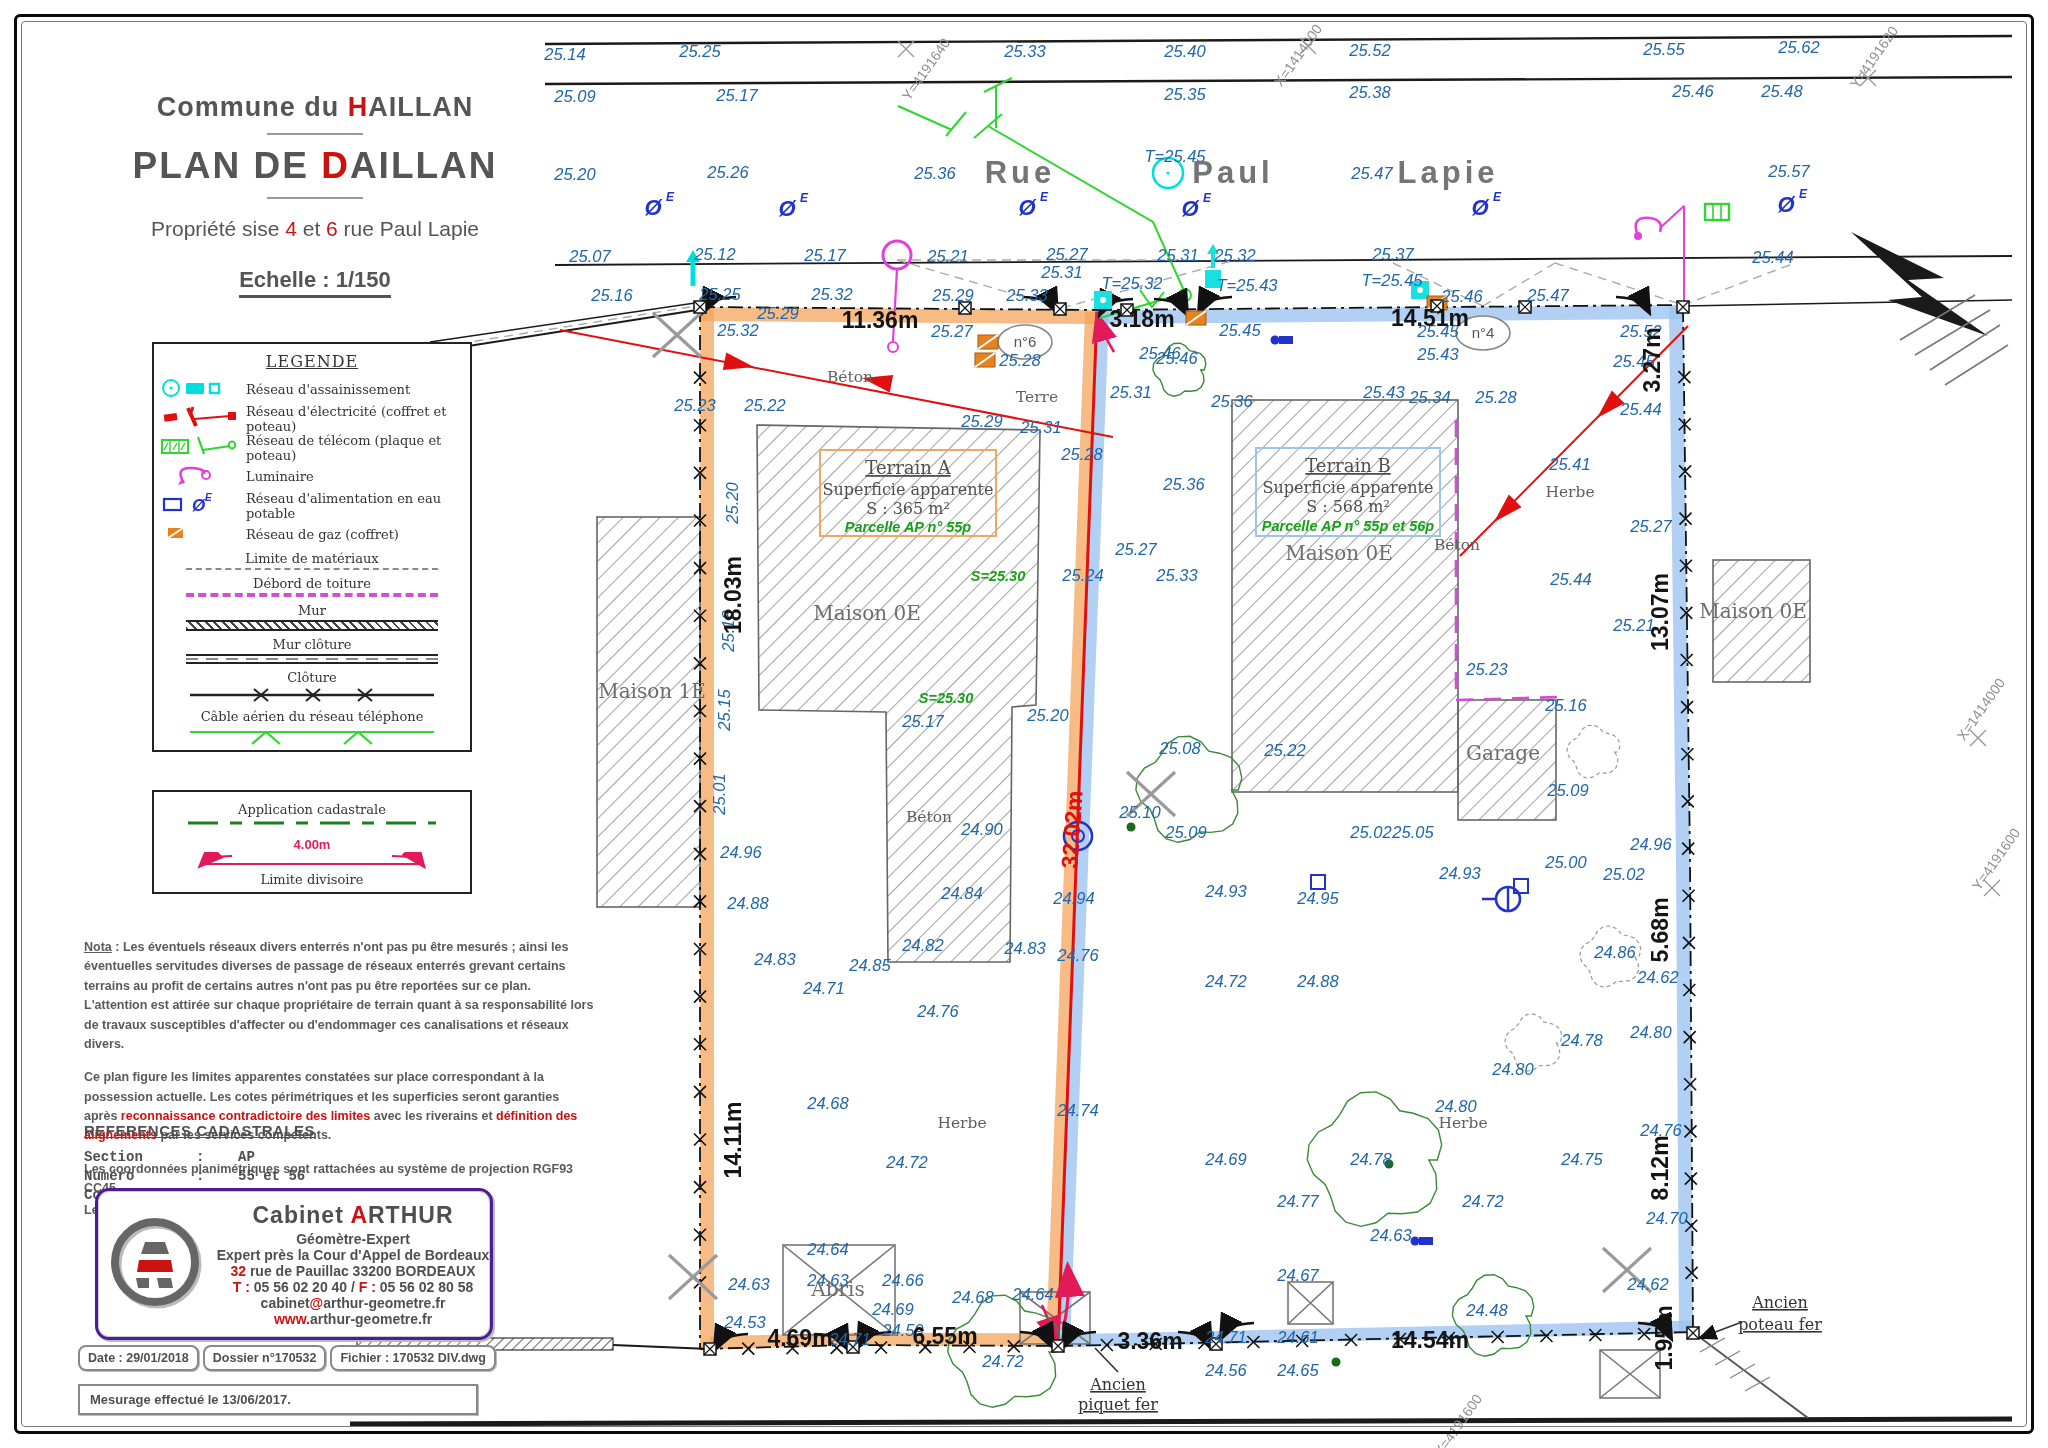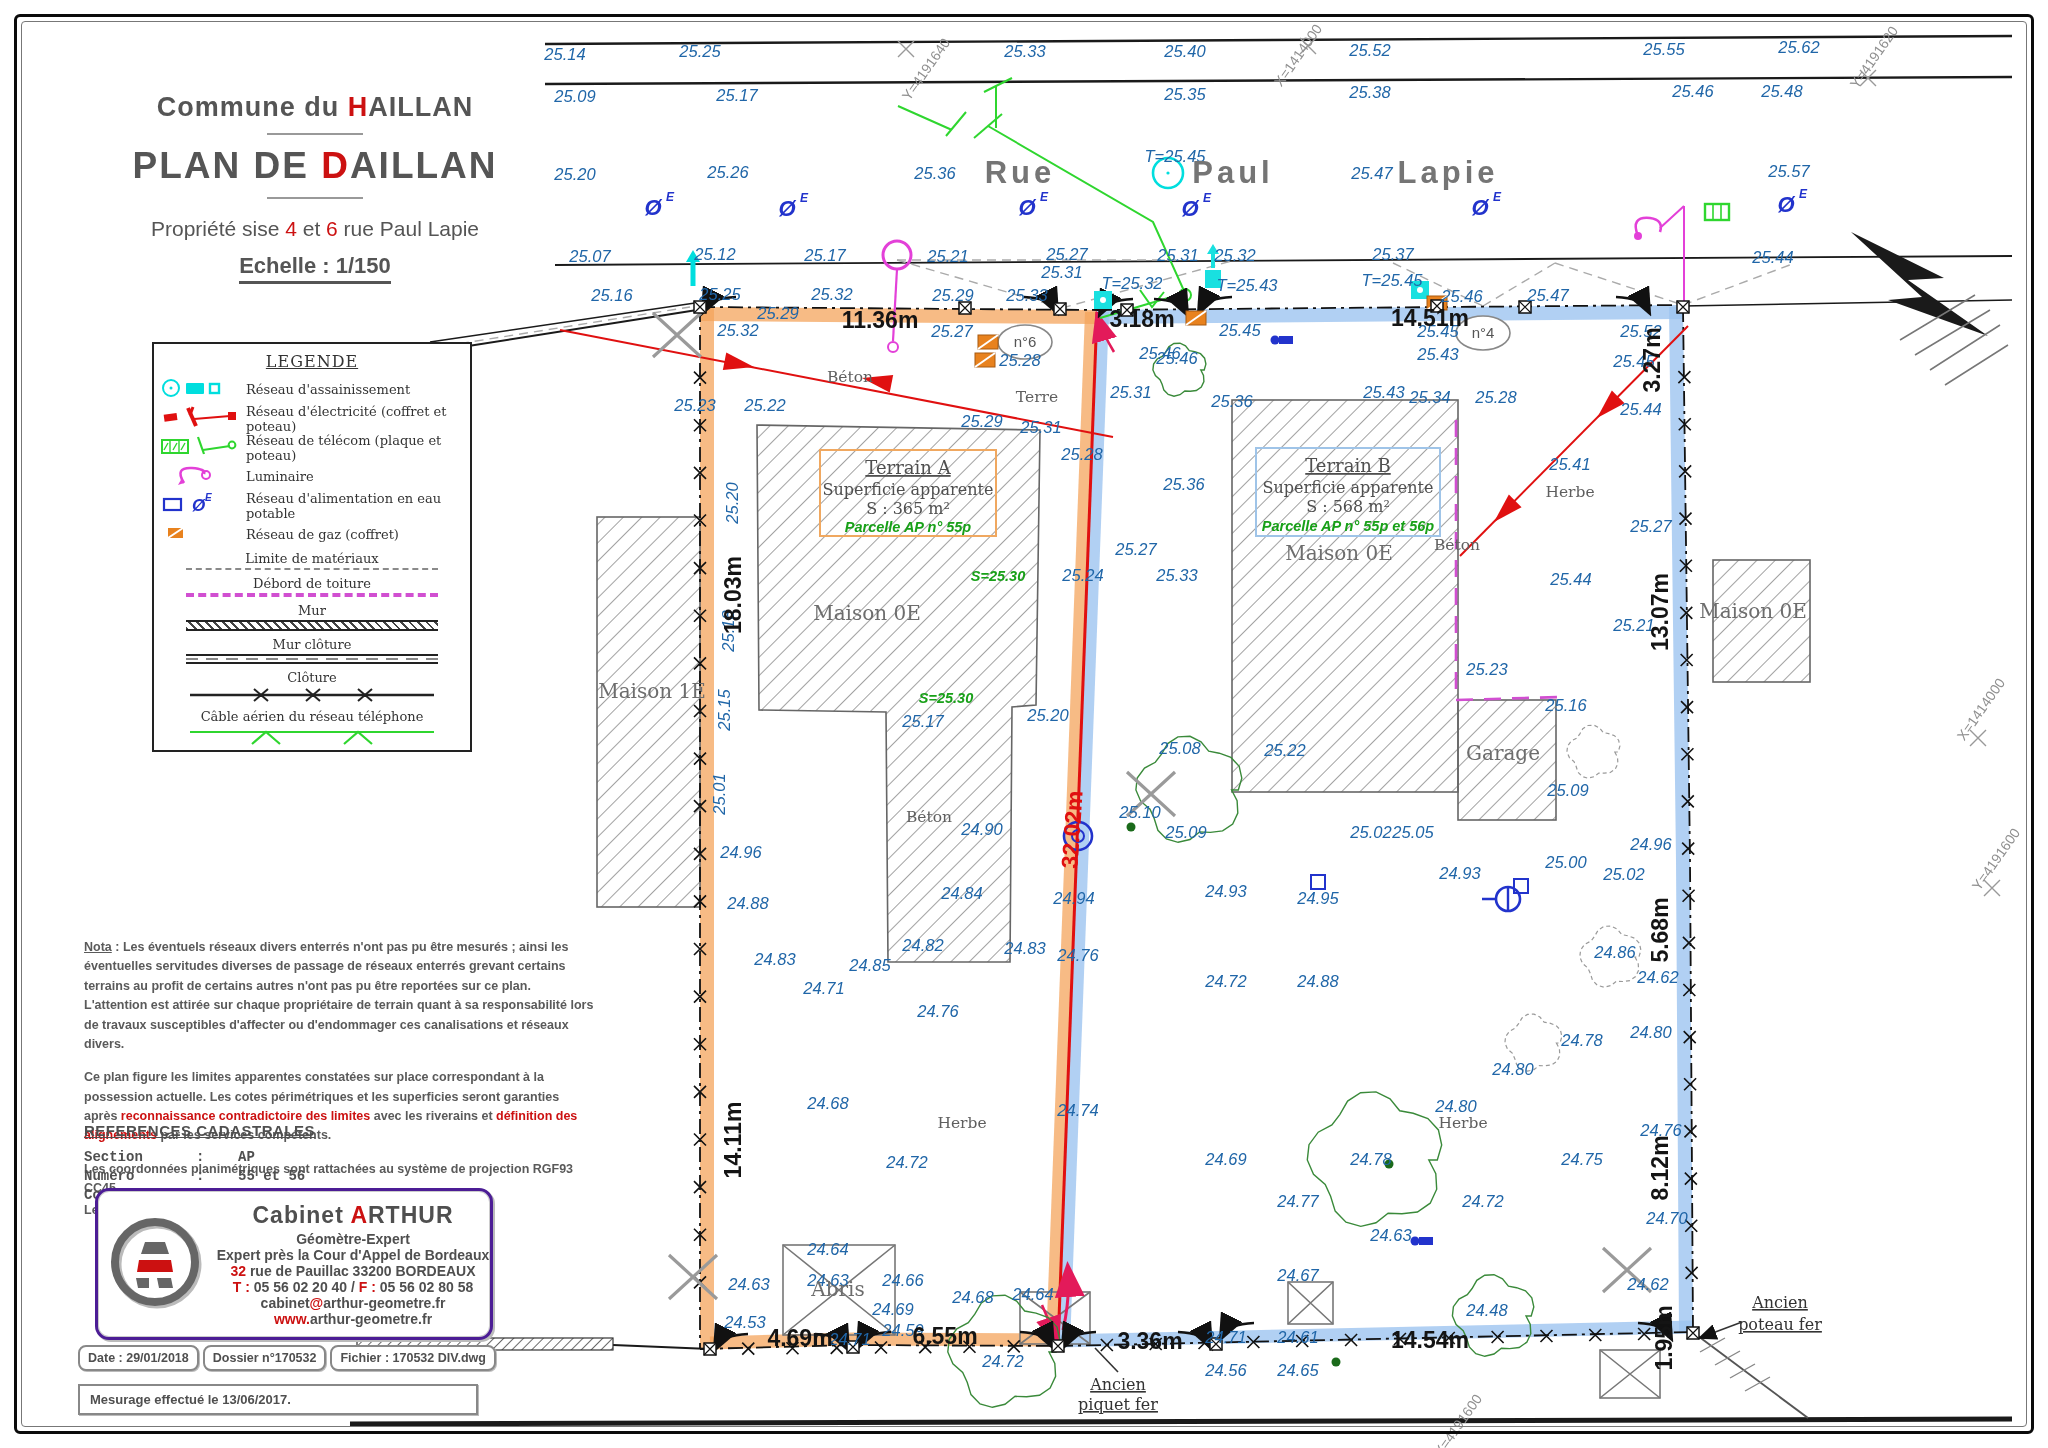--- a/index.html
+++ b/index.html
@@ -9,21 +9,21 @@
   .frame2{position:absolute;inset:21px;border:1px solid #777;border-radius:4px;pointer-events: none;z-index:50;}
   svg.plan{position:absolute;left:0;top:0;z-index:1;}
   .abs{position:absolute;z-index:10;}
   .red{color:#cc1111;}
   
   .title-block{left:80px;top:92px;width:470px;text-align:center;}
   .tb-commune{font-size:27px;font-weight:bold;letter-spacing:1px;color:#555;}
   .tb-sep{width:96px;height:0;border-top:2px solid #999;margin:10px auto;}
   .tb-main{font-size:37px;font-weight:bold;letter-spacing:2px;color:#555;}
   .tb-prop{font-size:21px;font-weight:normal;color:#555;margin-top:18px;}
-  .tb-ech{display:inline-block;font-size:22px;font-weight:bold;color:#555;margin-top:12px;
+  .tb-ech{display:inline-block;font-size:22px;font-weight:bold;color:#555;margin-top:26px;
           border-bottom:3px solid #555;padding-bottom:2px;}
   
   .legend{left:152px;top:342px;width:316px;border:2px solid #222;background:#fff;z-index:12;}
   .lg-title{font:16px "DejaVu Serif",serif;color:#333;text-align:center;margin:8px 0 4px;
             text-decoration:underline;letter-spacing:1px;}
   .lrow{display:flex;align-items:center;height:29px;padding:0 6px;}
   .lic{width:86px;flex:0 0 86px;}
   .llab{font:13px "DejaVu Serif",serif;color:#333;}
   .lrow2{padding:2px 6px 4px;}
   .llab2{font:13px "DejaVu Serif",serif;color:#333;text-align:center;margin-bottom:2px;}
@@ -686,20 +686,35 @@
     </div>
     <div class="lrow2">
       <div class="llab2">Câble aérien du réseau téléphone</div>
       <svg width="252" height="20" style="display:block;margin:0 auto">
           <line x1="4" y1="6" x2="248" y2="6" stroke="#2fd62f" stroke-width="2.2"></line>
           <path d="M66,18 L80,6 L94,18 M158,18 L172,6 L186,18" stroke="#2fd62f" stroke-width="2.2" fill="none"></path>
         </svg>
     </div>
   </div>
 
+  <div class="abs appbox">
+    <div class="lrow2" style="margin-top:8px">
+      <div class="llab2">Application cadastrale</div>
+      <svg width="252" height="8" style="display:block;margin:0 auto">
+          <line x1="2" y1="4" x2="250" y2="4" stroke="#1e7d1e" stroke-width="3" stroke-dasharray="30 12 12 12"></line>
+        </svg>
+    </div>
+    <div class="quatre">4.00m</div>
+    <svg width="280" height="20" style="display:block;margin:0 auto">
+      <line x1="30" y1="12" x2="250" y2="12" stroke="#e31a5a" stroke-width="2.2"></line>
+      <path d="M60,4 Q38,4 30,12" stroke="#e31a5a" stroke-width="2.2" fill="none" marker-end="url(#ahc)"></path>
+      <path d="M220,4 Q244,4 250,12" stroke="#e31a5a" stroke-width="2.2" fill="none" marker-end="url(#ahc)"></path>
+    </svg>
+    <div class="llab2">Limite divisoire</div>
+  </div>
 
   <div class="abs nota">
     <p><span class="u">Nota</span><span> : Les éventuels réseaux divers enterrés n'ont pas pu être mesurés ; ainsi les éventuelles servitudes diverses de passage de réseaux enterrés grevant certains terrains au profit de certains autres n'ont pas pu être reportées sur ce plan. L'attention est attirée sur chaque propriétaire de terrain quant à sa responsabilité lors de travaux susceptibles d'affecter ou d'endommager ces canalisations et réseaux divers.</span></p>
     <p><span>Ce plan figure les limites apparentes constatées sur place correspondant à la possession actuelle. Les cotes périmétriques et les superficies seront garanties après </span><span class="red">reconnaissance contradictoire des limites</span><span> avec les riverains et </span><span class="red">définition des alignements</span><span> par les services compétents.</span></p>
     <p style="margin-bottom:2px"><span>Les coordonnées planimétriques sont rattachées au système de projection RGF93 CC45.</span></p>
     <p><span>Les coordonnées altimétriques sont rattachées au système NGF.</span></p>
   </div>
 
   <div class="abs refs">
     <h4>REFERENCES CADASTRALES</h4>

